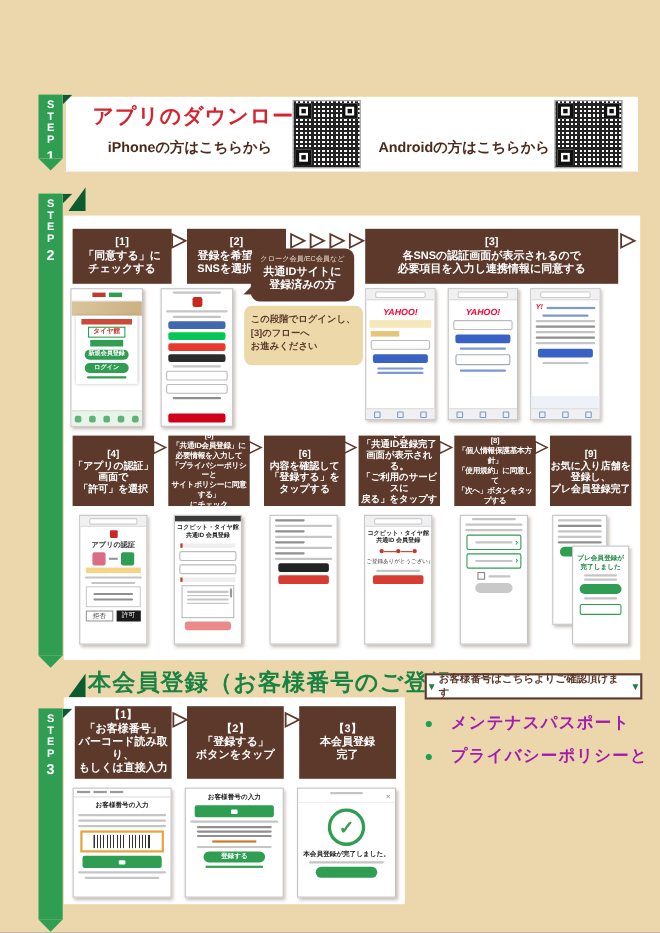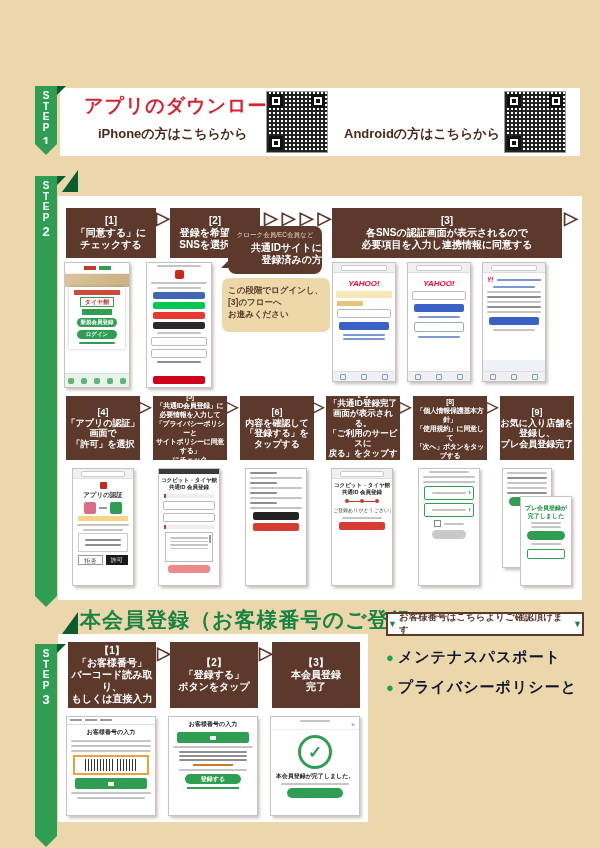--- a/index.html
+++ b/index.html
@@ -65,33 +65,33 @@
   .a-r1a{left:98px;top:13px;}
   .a-r1g{left:206px;top:13px;letter-spacing:4px;}
   .a-r1b{left:506px;top:13px;}
   .a-r2{top:202px;font-size:16px;}
   .ax1{left:81px;}.ax2{left:168px;}.ax3{left:254px;}.ax4{left:341px;}.ax5{left:428px;}
   .a-s3a{left:99px;top:10px;}.a-s3b{left:201px;top:10px;}
 
   
   .bubble{position:absolute;left:170px;top:30px;width:94px;height:48px;background:#5d392c;border-radius:8px;color:#fff;text-align:center;z-index:4;box-sizing:border-box;padding-top:5px;}
   .bubble .bsmall{display:block;font-size:6.5px;color:#e9d9c8;}
-  .bubble .bbig{display:block;font-size:10px;font-weight:bold;line-height:12px;white-space:pre-line;margin-top:2px;text-align:right;}
+  .bubble .bbig{display:block;font-size:10px;font-weight:bold;line-height:12px;white-space:pre-line;margin-top:2px;}
   .bubble .tail{position:absolute;left:-7px;bottom:6px;width:9px;height:9px;background:#5d392c;clip-path:polygon(100% 0,100% 100%,0 100%);}
   .tannote{position:absolute;left:164px;top:82px;width:108px;height:54px;background:#ecd8a9;border-radius:7px;color:#5d392c;font-size:8.5px;font-weight:bold;line-height:12px;white-space:pre-line;box-sizing:border-box;padding:6px 6px;}
 
   
   .cnote{position:absolute;left:386px;top:612px;width:198px;height:24px;background:#fff;border:2px solid #5d392c;box-sizing:border-box;display:flex;align-items:center;justify-content:center;gap:2px;}
   .cnote .down{color:#188343;font-size:9px;}
   .cnote .ctext{color:#5d392c;font-size:9.5px;font-weight:bold;}
   .bullet{position:absolute;display:flex;align-items:center;gap:4px;white-space:nowrap;}
   .bl1{left:386px;top:648px;}
   .bl2{left:386px;top:678px;}
   .bullet .dot{color:#1ba24e;font-size:13px;}
-  .bullet .btext{font-size:15px;font-weight:bold;color:#0f172a;letter-spacing:1px;}
+  .bullet .btext{font-size:15px;font-weight:bold;color:#a21caf;letter-spacing:1px;margin-left:12px;}
 
   
   .phone{position:absolute;background:#fff;border:1px solid #c4c4c4;box-shadow:1.5px 2px 3px rgba(90,60,40,.35);box-sizing:border-box;overflow:hidden;}
   .ph-a1{left:6px;top:66px;width:66px;height:126px;}
   .ph-a2{left:88px;top:66px;width:66px;height:126px;}
   .ph-a3{left:274px;top:66px;width:64px;height:120px;}
   .ph-a4{left:349px;top:66px;width:64px;height:120px;}
   .ph-a5{left:424px;top:66px;width:64px;height:120px;}
   .ph-b1{left:14px;top:272px;width:62px;height:118px;}
   .ph-b2{left:100px;top:272px;width:62px;height:118px;}

